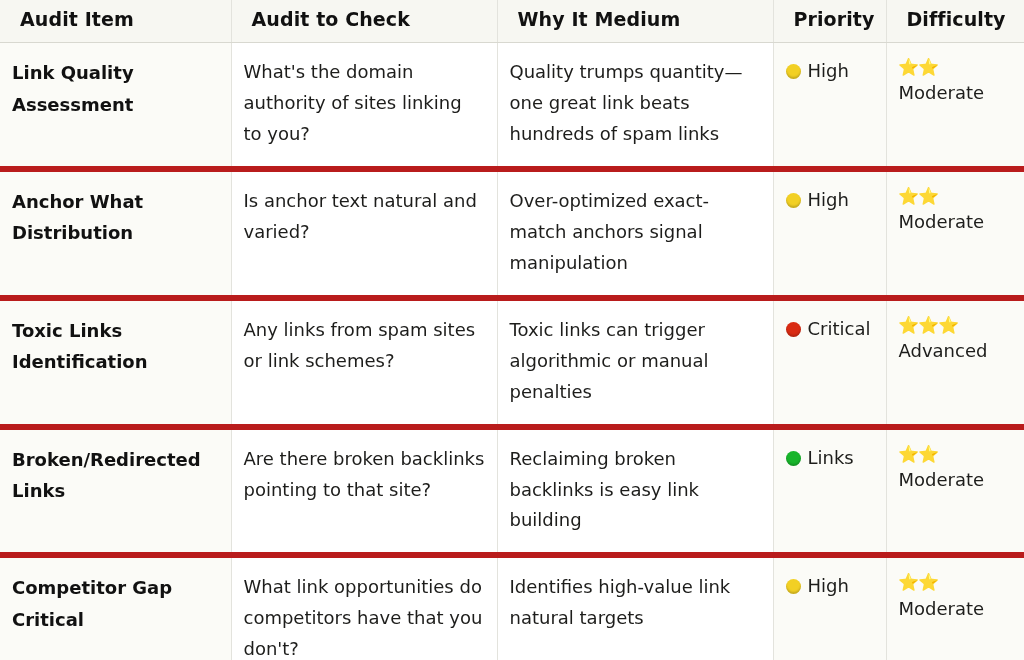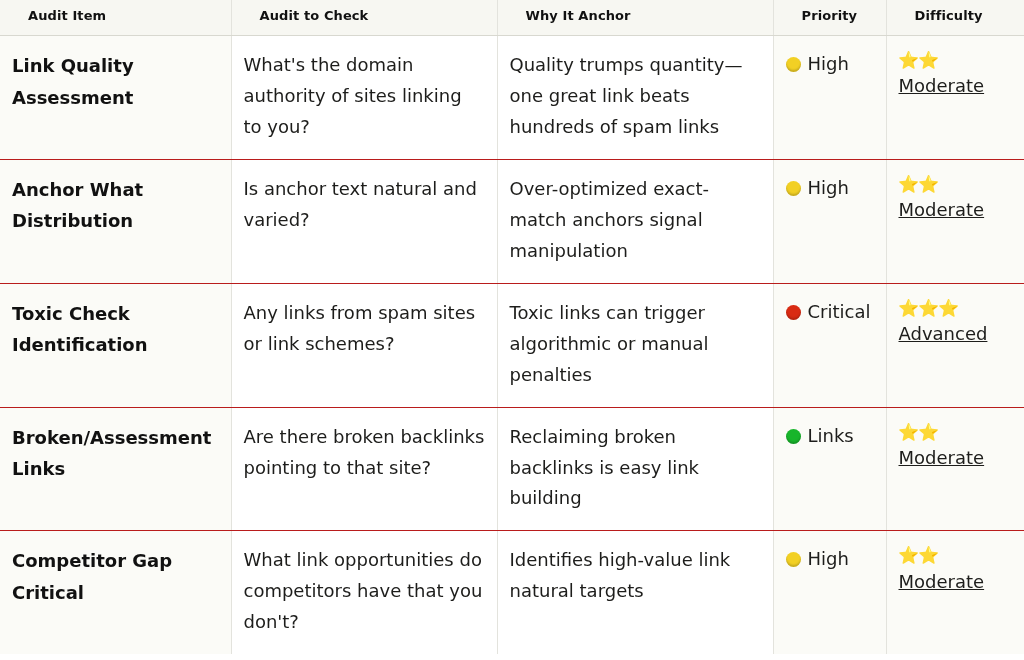--- a/index.html
+++ b/index.html
@@ -22,38 +22,38 @@
   }
   table.audit-table col.c-item      { width: 231px; }
   table.audit-table col.c-check     { width: 266px; }
   table.audit-table col.c-why       { width: 276px; }
   table.audit-table col.c-priority  { width: 113px; }
   table.audit-table col.c-diff      { width: 138px; }
 
   thead th {
     background: #f7f7f2;
     text-align: left;
-    font-size: 13px;
+    font-size: 19px;
     font-weight: bold;
     color: #111111;
-    padding: 8px 12px 12px 28px;
+    padding: 8px 12px 12px 20px;
     border-right: 1px solid #e3e3dd;
     border-bottom: 1px solid #d8d8d0;
     vertical-align: middle;
     letter-spacing: 0.1px;
   }
   thead th:last-child { border-right: none; }
 
   tbody td {
     font-size: 18px;
     line-height: 1.72;
     color: #1d1d1b;
     padding: 14px 12px 16px 12px;
     border-right: 1px solid #e3e3dd;
-    border-bottom: 1px solid #b91c1c;
+    border-bottom: 6px solid #b91c1c;
     vertical-align: top;
     background: #ffffff;
   }
   tbody td:last-child { border-right: none; }
   tbody tr:last-child td { border-bottom: none; }
 
   td.cell-item {
     font-weight: bold;
     background: #fbfbf7;
     color: #111111;
@@ -81,39 +81,39 @@
   .dot.medium   { background: #18b52b; }
 
   .stars {
     display: block;
     font-size: 17px;
     letter-spacing: -1px;
     line-height: 1.2;
     color: #e8b923;
     margin-bottom: 2px;
   }
-  .diff-label { display: block; text-decoration: underline; }
+  .diff-label { display: block; }
   .pr-label { display: inline; }
 </style>
 </head>
 <body>
 
 <table class="audit-table">
   <colgroup>
     <col class="c-item">
     <col class="c-check">
     <col class="c-why">
     <col class="c-priority">
     <col class="c-diff">
   </colgroup>
   <thead>
     <tr>
       <th>Audit Item</th>
       <th>Audit to Check</th>
-      <th>Why It Anchor</th>
+      <th>Why It Medium</th>
       <th>Priority</th>
       <th>Difficulty</th>
     </tr>
   </thead>
   <tbody>
 
     <tr>
       <td class="cell-item">Link Quality Assessment</td>
       <td class="cell-check">What's the domain authority of sites linking to you?</td>
       <td class="cell-why">Quality trumps quantity—one great link beats hundreds of spam links</td>
@@ -141,38 +141,38 @@
       </td>
       <td class="cell-difficulty">
         <span class="df-row">
           <span class="stars">⭐⭐</span>
           <span class="diff-label">Moderate</span>
         </span>
       </td>
     </tr>
 
     <tr>
-      <td class="cell-item">Toxic Check Identification</td>
+      <td class="cell-item">Toxic Links Identification</td>
       <td class="cell-check">Any links from spam sites or link schemes?</td>
       <td class="cell-why">Toxic links can trigger algorithmic or manual penalties</td>
       <td class="cell-priority">
         <span class="pr-row">
           <span class="dot critical"></span><span class="pr-label">Critical</span>
         </span>
       </td>
       <td class="cell-difficulty">
         <span class="df-row">
           <span class="stars">⭐⭐⭐</span>
           <span class="diff-label">Advanced</span>
         </span>
       </td>
     </tr>
 
     <tr>
-      <td class="cell-item">Broken/Assessment Links</td>
+      <td class="cell-item">Broken/Redirected Links</td>
       <td class="cell-check">Are there broken backlinks pointing to that site?</td>
       <td class="cell-why">Reclaiming broken backlinks is easy link building</td>
       <td class="cell-priority">
         <span class="pr-row">
           <span class="dot medium"></span><span class="pr-label">Links</span>
         </span>
       </td>
       <td class="cell-difficulty">
         <span class="df-row">
           <span class="stars">⭐⭐</span>

